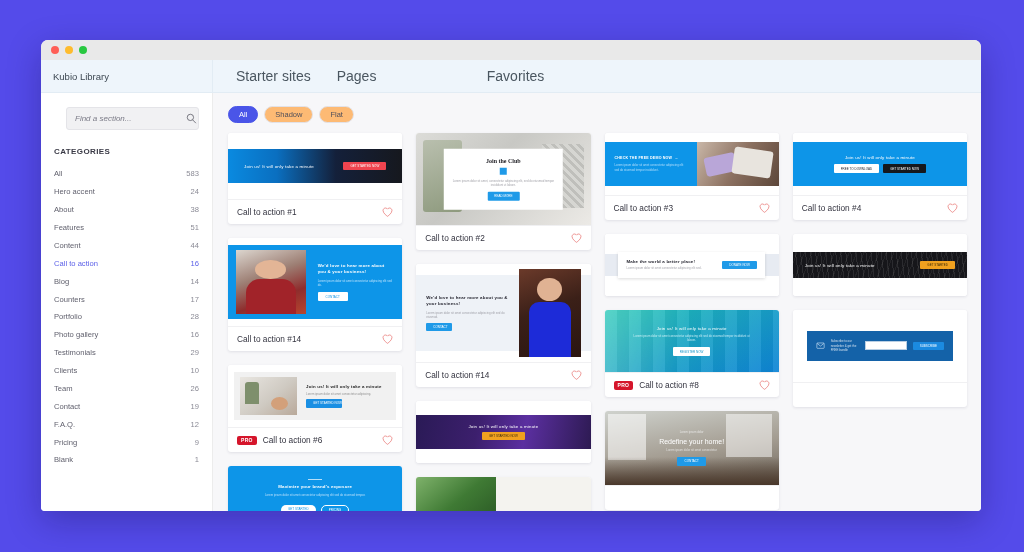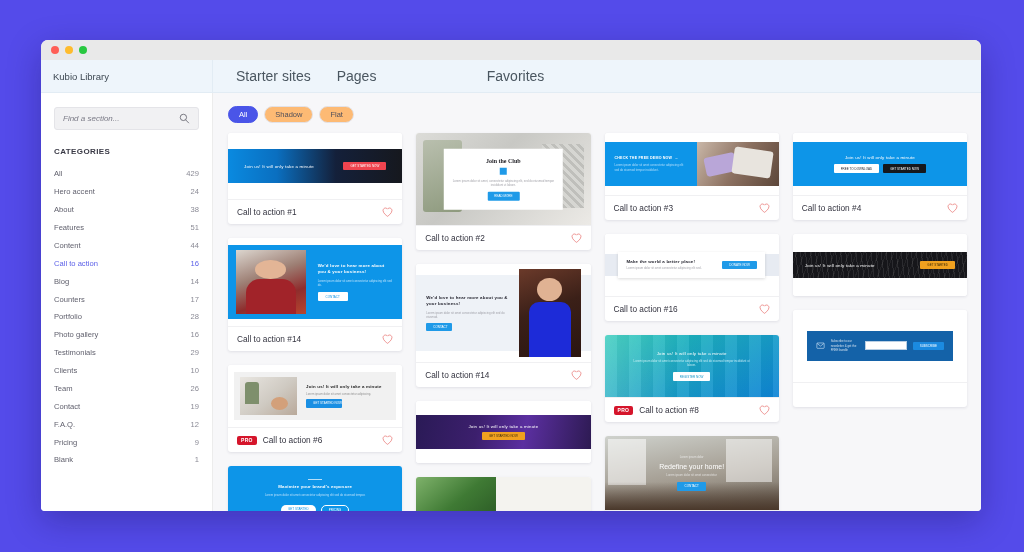--- a/index.html
+++ b/index.html
@@ -71,20 +71,21 @@
     overflow: hidden;
   }
   .search {
     height: 23px;
     background: #f1f1f3;
     border: 1px solid #e4e4e8;
     border-radius: 3px;
     display: flex; align-items: center;
     padding: 0 8px;
     margin-bottom: 17px;
+    margin-left: 12px;
   }
   .search input {
     flex: 1; border: none; outline: none; background: transparent;
     font-family: "Liberation Sans", sans-serif;
     font-size: 8px; font-style: italic; color: #6d6d78;
   }
   .search input::placeholder { color: #7a7a86; font-style: italic; }
   .search .mag { flex: 0 0 auto; }
 
   .cat-title {
@@ -205,21 +206,21 @@
           <svg width="11" height="11" viewBox="0 0 16 16">
             <circle cx="6.4" cy="6.4" r="4.6" fill="none" stroke="#55555f" stroke-width="1.1"></circle>
             <line x1="9.9" y1="10.2" x2="14" y2="14.4" stroke="#55555f" stroke-width="1.1" stroke-linecap="round"></line>
           </svg>
         </span>
       </div>
       <div class="cat-title">CATEGORIES</div>
       <ul class="cat-list" id="cats">
           <li class="cat-item">
             <span>All</span>
-            <span class="cat-count">429</span>
+            <span class="cat-count">583</span>
           </li>
           <li class="cat-item">
             <span>Hero accent</span>
             <span class="cat-count">24</span>
           </li>
           <li class="cat-item">
             <span>About</span>
             <span class="cat-count">38</span>
           </li>
           <li class="cat-item">
@@ -460,26 +461,20 @@
                 <div style="width:100%;height:100%;background:#fff;display:flex;align-items:center;position:relative;">
         <div style="position:absolute;left:0;right:0;top:50%;transform:translateY(-50%);height:22px;background:#e7ebf2;"></div>
         <div style="position:relative;width:84%;margin:0 auto;background:#fff;box-shadow:0 1px 3px rgba(0,0,0,.14);display:flex;align-items:center;justify-content:space-between;padding:7px 8px;">
           <div style="display:flex;flex-direction:column;gap:2px;padding-right:6px;">
             <div class="mini-head blurtxt" style="color:#1d1d28;">Make the world a better place!</div>
             <div class="mini-sub blurtxt" style="color:#8b8b94;">Lorem ipsum dolor sit amet consectetur adipiscing elit sed.</div>
           </div>
           <span class="mini-btn blurtxt" style="background:#1f9ae8;color:#fff;">DONATE NOW</span>
         </div>
       </div>
-              </div>
-              <div class="card-foot">
-                <span class="card-title">Call to action #16</span>
-                <span class="heart"><svg width="11" height="10" viewBox="0 0 24 22">
-                    <path d="M12 20.5 C12 20.5 2.2 14.3 2.2 7.9 C2.2 4.5 4.8 2.2 7.7 2.2 C9.8 2.2 11.3 3.4 12 4.7 C12.7 3.4 14.2 2.2 16.3 2.2 C19.2 2.2 21.8 4.5 21.8 7.9 C21.8 14.3 12 20.5 12 20.5 Z" fill="none" stroke="#e8716e" stroke-width="1.6"></path>
-                  </svg></span>
               </div>
             </div>
             <div class="card">
               <div class="thumb" style="height: 62px;">
                 <div style="width:100%;height:100%;background:linear-gradient(150deg,#1fc6b4 0%,#1ba7c4 45%,#0e84d6 100%);display:flex;flex-direction:column;align-items:center;justify-content:center;gap:3px;position:relative;overflow:hidden;">
         <div style="position:absolute;inset:0;background:linear-gradient(100deg,rgba(255,255,255,.20),rgba(255,255,255,0) 45%),repeating-linear-gradient(90deg,rgba(255,255,255,.07) 0 12px,rgba(0,0,0,.04) 12px 24px);"></div>
         <div class="mini-head blurtxt" style="color:#fff;position:relative;font-weight:normal;">Join us! It will only take a minute</div>
         <div class="mini-sub blurtxt" style="color:#e6fbff;text-align:center;width:72%;position:relative;">Lorem ipsum dolor sit amet consectetur adipiscing elit sed do eiusmod tempor incididunt ut labore.</div>
         <span class="mini-btn blurtxt" style="background:#fff;color:#1395c9;position:relative;margin-top:2px;">REGISTER NOW</span>
       </div>

